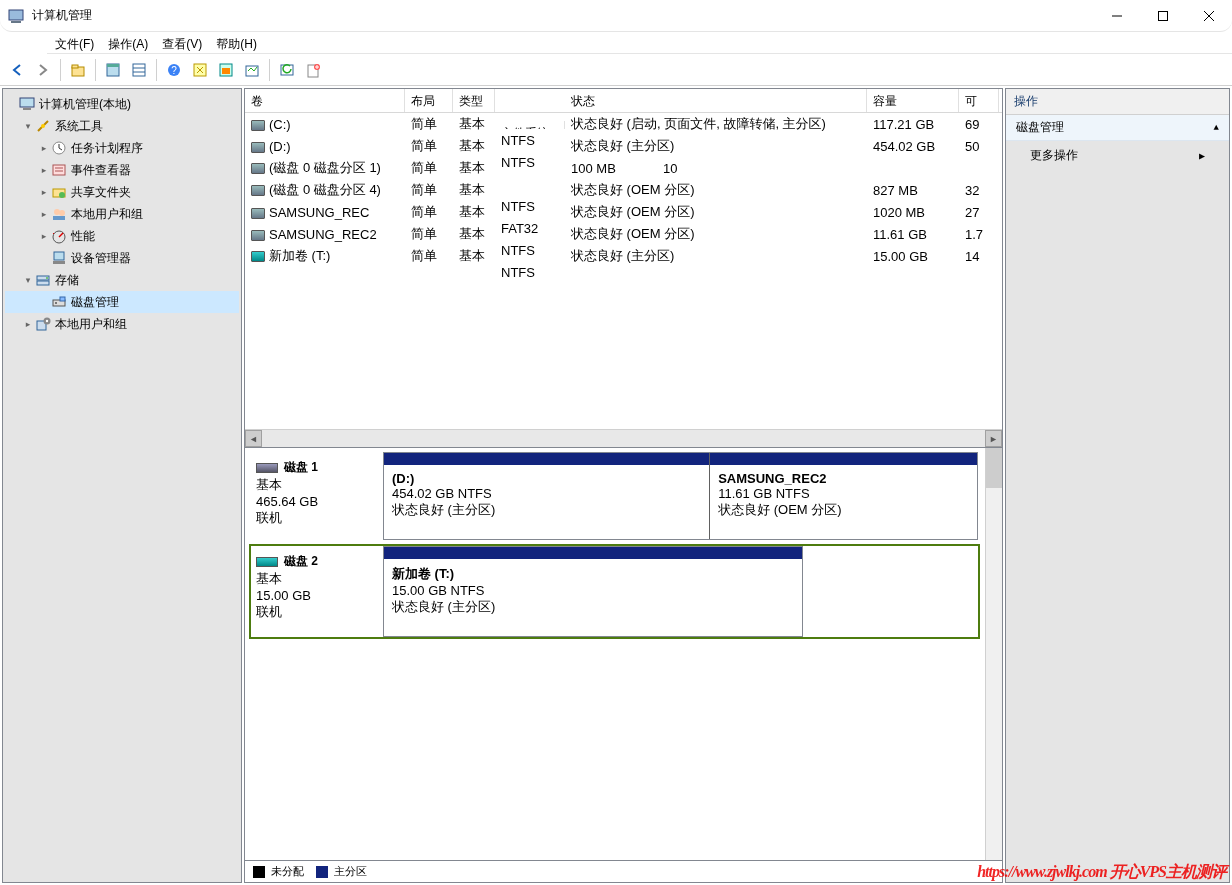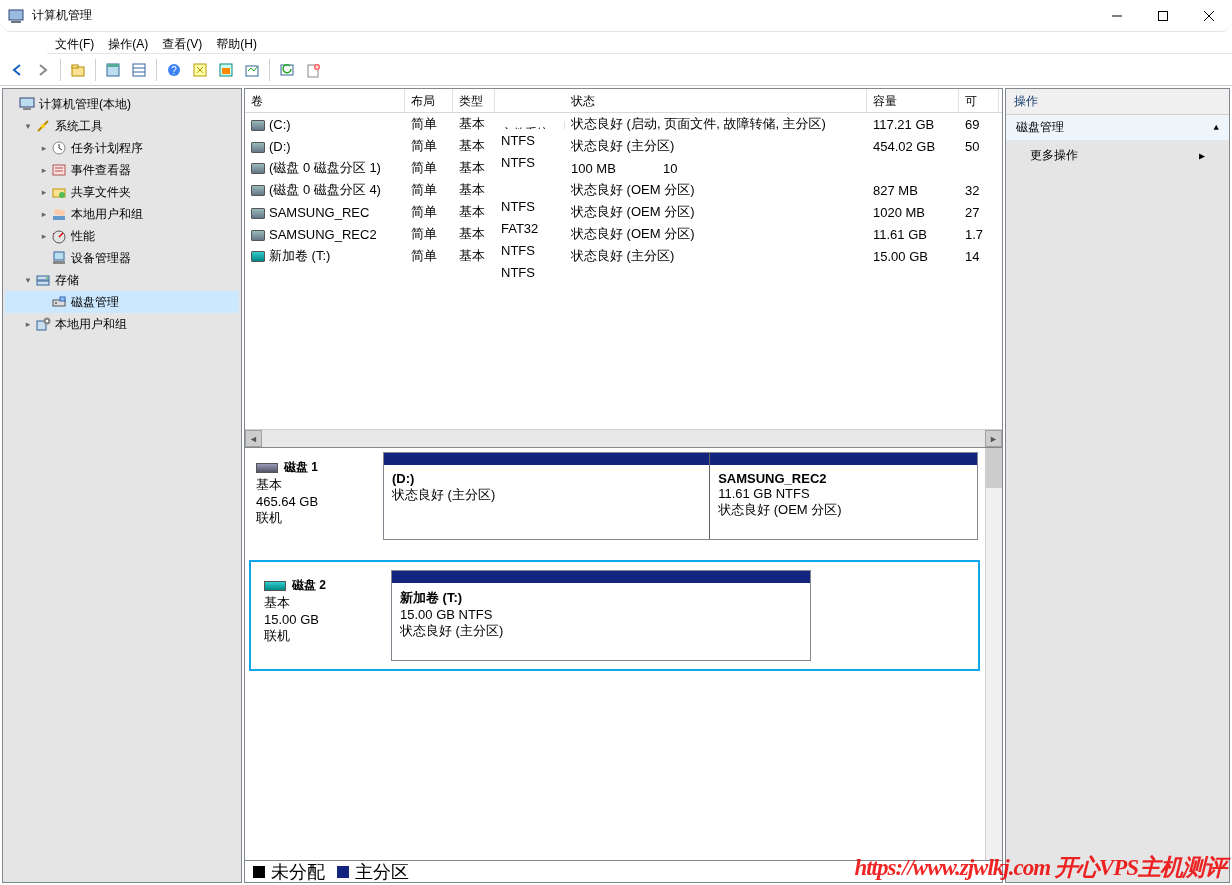--- a/index.html
+++ b/index.html
@@ -70,35 +70,35 @@
 .disk-info .disk-line { font-size: 13px; }
 .disk-info .d-icon { width: 22px; height: 10px; display: inline-block; border: 1px solid #555; margin-right: 6px; vertical-align: middle; background: linear-gradient(#99b, #556); }
 .disk-info .d-icon.teal { background: linear-gradient(#3cc, #088); }
 .part-wrap { flex: 1; border: 1px solid #828790; }
 .part-header-bar { height: 12px; background: #12247d; }
 .part-flex { display: flex; }
 .partition { border-right: 1px solid #606060; padding: 0; }
 .partition:last-child { border-right: none; }
 .part-body { padding: 6px 8px 20px 8px; font-size: 13px; }
 .part-body .p-name { font-weight: bold; }
-.disk2-highlight { border: 2px solid #0ea5e9; padding: 8px; margin: 20px 4px; }
-
-
-.legend { height: 22px; border-top: 1px solid #828790; display: flex; align-items: center; padding: 0 8px; gap: 6px; font-size: 18px; }
+.disk2-highlight { border: 2px solid #4d7c0f; padding: 0; margin: 4px 4px; }
+
+
+.legend { height: 22px; border-top: 1px solid #828790; display: flex; align-items: center; padding: 0 8px; gap: 6px; font-size: 11px; }
 .legend .sw { width: 12px; height: 12px; display: inline-block; }
 .legend .unalloc { background: #000; }
 .legend .primary { background: #12247d; }
 
 
 .right-head { background: #f0f0f0; color: #1a3e6e; font-weight: normal; padding: 4px 8px; border-bottom: 1px solid #d0d0d0; font-size: 12px; }
 .right-sub { background: #eef5fb; padding: 4px 10px; display: flex; justify-content: space-between; align-items: center; border-bottom: 1px solid #dce6f0; font-size: 12px; }
 .right-item { padding: 6px 24px; font-size: 12px; display: flex; justify-content: space-between; align-items: center; }
 
 
-.watermark { position: absolute; right: 6px; bottom: 2px; color: #e00; font-size: 23px; opacity: 0.85; font-family: "STXingkai", cursive; font-style: italic; font-weight: bold; letter-spacing: -1px; pointer-events: none; }
+.watermark { position: absolute; right: 6px; bottom: 2px; color: #e00; font-size: 16px; opacity: 0.85; font-family: "STXingkai", cursive; font-style: italic; font-weight: bold; letter-spacing: -1px; pointer-events: none; }
 </style>
 </head>
 <body>
 
 <div class="titlebar">
   <span class="app-icon">
     <svg width="16" height="16" viewBox="0 0 16 16">
         <rect x="1" y="2" width="14" height="10" fill="#9bd" stroke="#347"></rect>
         <rect x="3" y="13" width="10" height="2" fill="#678"></rect>
       </svg>
@@ -395,20 +395,21 @@
           <div class="disk-line">基本</div>
           <div class="disk-line">465.64 GB</div>
           <div class="disk-line">联机</div>
         </div>
         <div class="part-wrap">
           <div class="part-flex">
             <div class="partition" style="flex:0 0 55%;">
               <div class="part-header-bar"></div>
               <div class="part-body">
                 <div class="p-name">(D:)</div>
+                <div>454.02 GB NTFS</div>
                 <div>状态良好 (主分区)</div>
               </div>
             </div>
             <div class="partition" style="flex:1;">
               <div class="part-header-bar"></div>
               <div class="part-body">
                 <div class="p-name">SAMSUNG_REC2</div>
                 <div>11.61 GB NTFS</div>
                 <div>状态良好 (OEM 分区)</div>
               </div>

